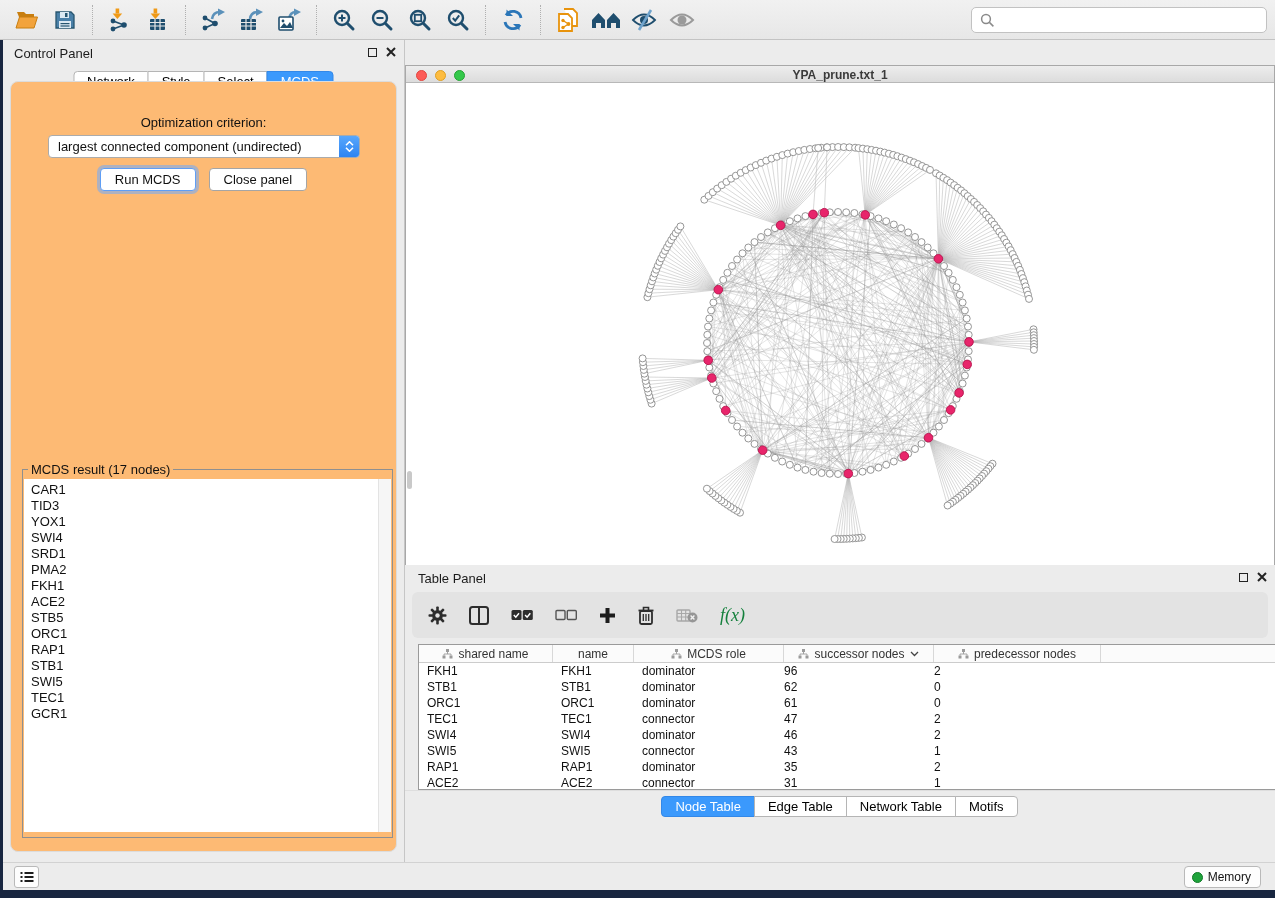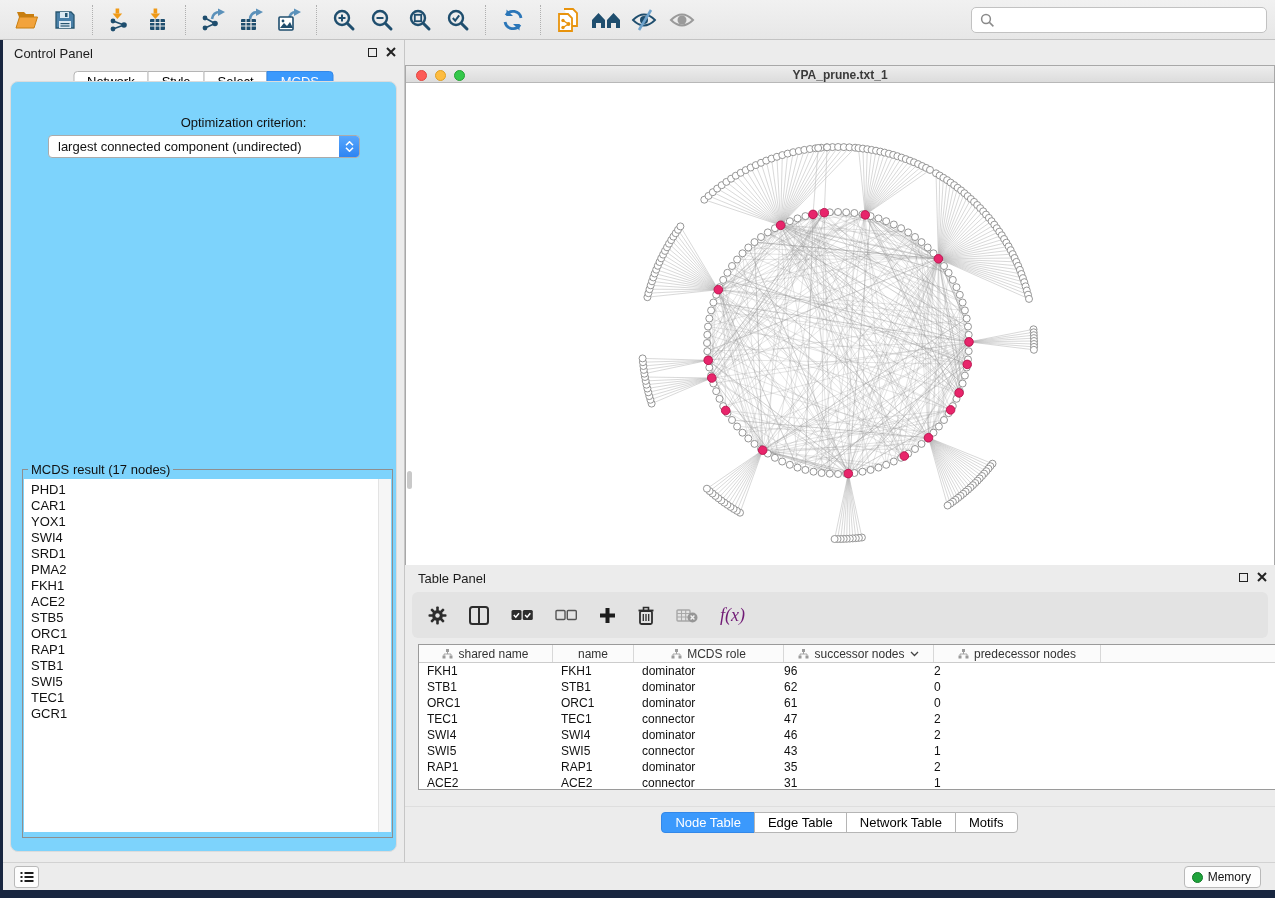--- a/index.html
+++ b/index.html
@@ -33,21 +33,21 @@
   .win-btns { position:absolute; right:8px; top:7px; display:flex; gap:9px; align-items:center; }
   .float-glyph { width:9px; height:9px; border:1.4px solid #222; display:inline-block; }
   .cp-tabs { position:absolute; top:31px; left:50%; transform:translateX(-50%); display:flex; }
   .seg-tab { height:21px; padding:0 13px; font-size:13px; color:#000000; background:#fff;
              border:1px solid #b5b5b5; margin-left:-1px; display:flex; align-items:center;
              cursor:pointer; white-space:nowrap; }
   .seg-tab:first-child { border-radius:4px 0 0 4px; }
   .seg-tab:last-child { border-radius:0 4px 4px 0; }
   .seg-tab.active { background:#3b99fc; border-color:#3388e8; color:#fff; }
   .cp-card { position:absolute; left:7px; right:7px; top:41px; bottom:10px;
-             background:#7dd3fc; border:1px solid #dcdcdc; border-radius:8px;padding-left:40px; }
+             background:#fdba74; border:1px solid #dcdcdc; border-radius:8px; }
   .opt-label { position:absolute; top:33px; width:100%; text-align:center; font-size:13px; color:#111; }
   .cp-select { position:absolute; left:37px; top:53px; width:312px; height:23px; background:#fff;
                border:1px solid #ababab; border-radius:4px; display:flex; align-items:center; cursor:pointer; }
   .cp-select .val { flex:1; font-size:13px; color:#111; padding-left:9px; white-space:nowrap; }
   .cp-select .stepper { width:20px; height:21px; border-radius:0 3px 3px 0;
                background:linear-gradient(#58a7fd,#2d84f2); display:flex; flex-direction:column;
                align-items:center; justify-content:center; gap:1px; }
   .btn-row { position:absolute; top:86px; width:100%; display:flex; justify-content:center; gap:13px; }
   .mac-btn { height:23px; padding:0 14px; font-size:13px; color:#111; background:#fff;
              border:1px solid #a5a5a5; border-radius:4px; cursor:pointer;
@@ -79,37 +79,37 @@
   .net-hthumb { position:absolute; left:247px; bottom:2px; width:14px; height:5px;
                 background:#c9c9c9; border-radius:3px; }
 
   
   .table-panel { position:absolute; left:402px; top:525px; right:0; height:297px; background:#ececec; }
   .tp-toolbar { position:absolute; left:7px; right:7px; top:27px; height:46px;
                 background:#e3e3e3; border-radius:6px; display:flex; align-items:center;
                 padding-left:16px; gap:22px; }
   .tp-btn { border:none; background:transparent; display:flex; align-items:center; cursor:pointer; }
   .fx-label { font-family:"Liberation Serif","DejaVu Serif",serif; font-style:italic;
-              font-size:18px; color:#701a75; }
+              font-size:18px; color:#15803d; }
   .tp-table { position:absolute; left:13px; width:992px; top:79px; bottom:72px;
               background:#fff; border:1px solid #9a9a9a; overflow:hidden; }
   .thead { position:absolute; left:0; top:0; right:16px; height:18px; background:#fbfbfb;
            border-bottom:1px solid #cccccc; display:flex; }
   .th { display:flex; align-items:center; justify-content:center; gap:5px; font-size:12px;
         color:#333; border-right:1px solid #d8d8d8; height:100%; cursor:pointer; }
   .th.filler { border-right:none; flex:1; }
   .tbody { position:absolute; left:0; top:18px; right:16px; bottom:0; }
   .tr { display:flex; height:16px; align-items:center; }
   .td { font-size:12px; color:#111; padding-left:8px; white-space:nowrap; overflow:hidden; }
   .td.num { text-align:left; padding-left:0; }
   .tv-scroll { position:absolute; right:0; top:18px; bottom:0; width:16px;
                background:#fafafa; border-left:1px solid #e2e2e2; }
   .tv-thumb { position:absolute; left:3px; top:6px; width:9px; height:88px;
               background:#c3c3c3; border-radius:5px; }
-  .tp-tabs { position:absolute; left:0; right:0; bottom:24px; height:32px;
+  .tp-tabs { position:absolute; left:0; right:0; bottom:40px; height:32px;
              border-top:1px solid #dedede; display:flex; justify-content:center; align-items:center; }
 
   
   .statusbar { position:absolute; left:0; right:0; bottom:0; height:28px; background:#ececec;
                border-top:1px solid #d2d2d2; }
   .list-btn { position:absolute; left:11px; top:3px; width:25px; height:22px; background:#fdfdfd;
               border:1px solid #b9b9b9; border-radius:3px; display:flex; align-items:center;
               justify-content:center; cursor:pointer; }
   .memory-btn { position:absolute; right:14px; top:3px; height:22px; padding:0 9px 0 7px;
                 background:#fdfdfd; border:1px solid #b9b9b9; border-radius:4px;
@@ -286,27 +286,31 @@
           <span class="val">largest connected component (undirected)</span>
           <span class="stepper">
             <svg width="9" height="5" viewBox="0 0 9 5">
                 <path d="M1 4.2L4.5 0.8L8 4.2" stroke="#fff" stroke-width="1.6" fill="none"></path>
               </svg>
             <svg width="9" height="5" viewBox="0 0 9 5">
                 <path d="M1 0.8L4.5 4.2L8 0.8" stroke="#fff" stroke-width="1.6" fill="none"></path>
               </svg>
           </span>
         </div>
+        <div class="btn-row">
+          <button class="mac-btn focused">Run MCDS</button>
+          <button class="mac-btn">Close panel</button>
+        </div>
         <fieldset class="mcds-fieldset">
           <legend>MCDS result (17 nodes)</legend>
           <div style="position:relative; height:calc(100% - 4px);">
             <div class="mcds-list">
                 <div style="padding-top: 3px;">
-                  <div class="mcds-item">PHD1</div>
                   <div class="mcds-item">CAR1</div>
+                  <div class="mcds-item">TID3</div>
                   <div class="mcds-item">YOX1</div>
                   <div class="mcds-item">SWI4</div>
                   <div class="mcds-item">SRD1</div>
                   <div class="mcds-item">PMA2</div>
                   <div class="mcds-item">FKH1</div>
                   <div class="mcds-item">ACE2</div>
                   <div class="mcds-item">STB5</div>
                   <div class="mcds-item">ORC1</div>
                   <div class="mcds-item">RAP1</div>
                   <div class="mcds-item">STB1</div>

